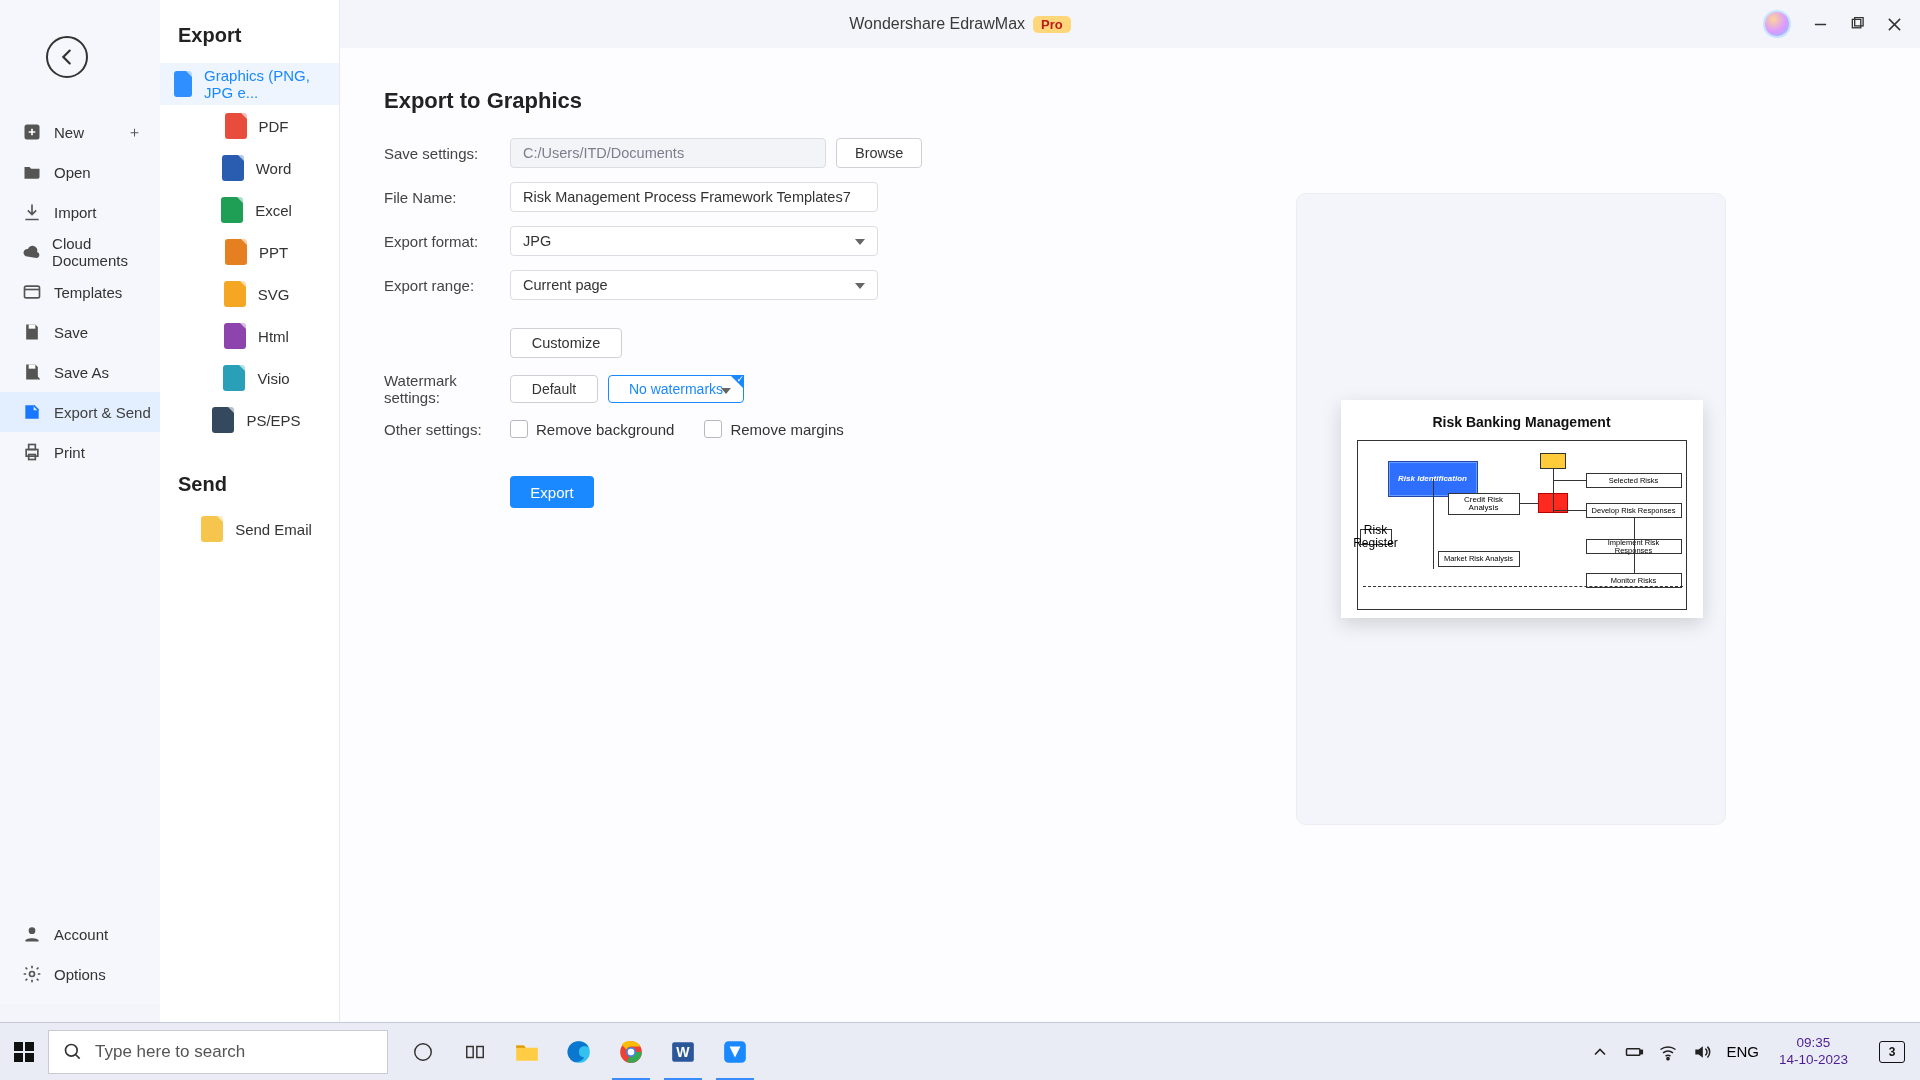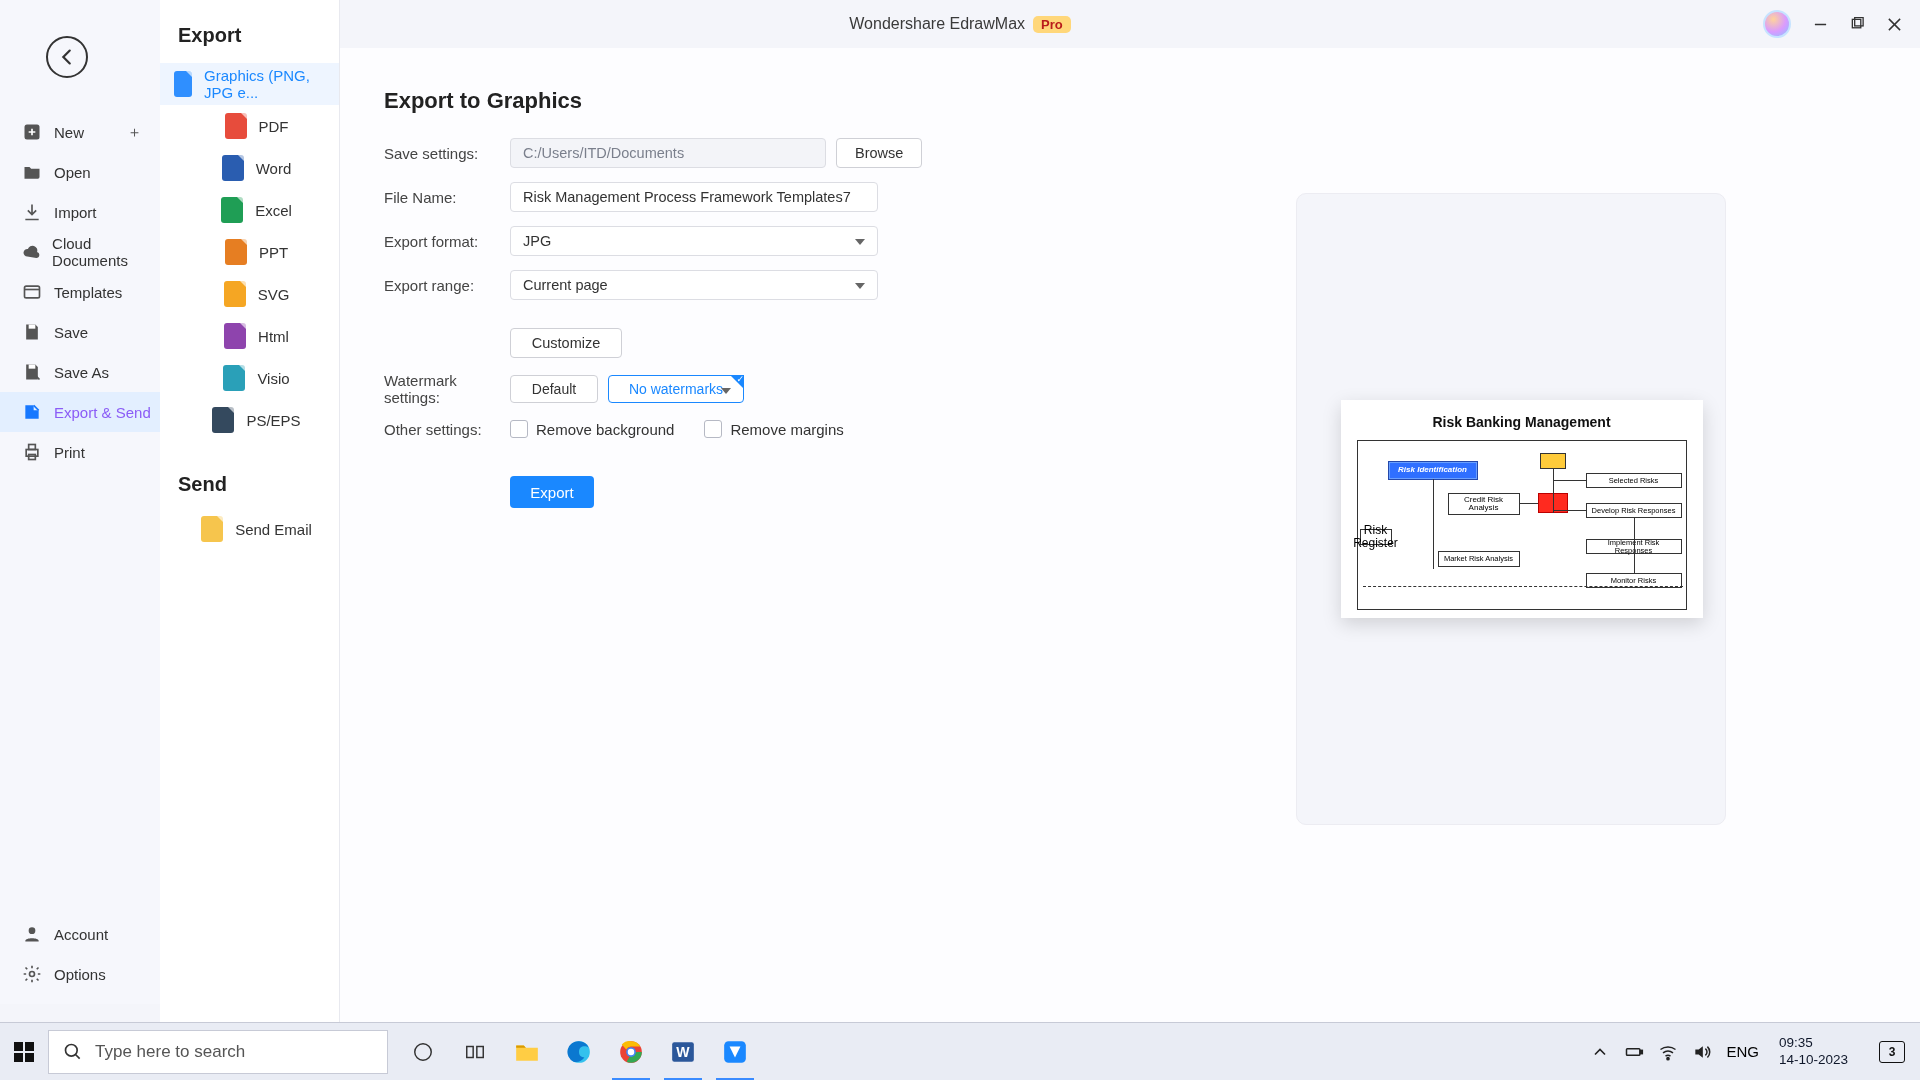--- a/index.html
+++ b/index.html
@@ -34,21 +34,21 @@
 .left-bar::before{ content:""; position:absolute; left:0; right:0; top:0; bottom:0;
                    background:linear-gradient(#f6f7fc,#f6f7fc); }
 .back-circle { position:absolute; left:46px; top:36px; width:42px; height:42px;
                border:2.5px solid #333; border-radius:50%;
                display:flex; align-items:center; justify-content:center; cursor:pointer; }
 .back-circle svg{ width:22px; height:22px; }
 .left-list { position:absolute; left:0; top:112px; width:100%; }
 .left-item { display:flex; align-items:center; gap:12px; height:40px;
              padding-left:22px; font-size:15px; color:#333; cursor:pointer; }
 .left-item .ic { width:20px; height:20px; display:flex; align-items:center; justify-content:center; color:#555;}
-.left-item.active { background:#e3efff; color:#8b5cf6; }
+.left-item.active { background:#e3efff; color:#404040; }
 .left-item.active .ic { color:#1778ff; }
 .left-plus { margin-left:auto; margin-right:18px; color:#555; }
 .left-bottom { position:absolute; left:0; bottom:10px; width:100%; }
 
 
 .col2 { position:absolute; left:160px; top:0; bottom:58px; width:180px;
         background:#fff; border-right:1px solid #e8e9ef; }
 .col2 h2 { font-size:20px; font-weight:600; color:#222; padding:24px 0 16px 18px; }
 .col2 .grp { font-size:20px; font-weight:600; color:#222; padding:32px 0 12px 18px; }
 .fmt-item { display:flex; align-items:center; gap:12px; height:42px;
@@ -138,21 +138,21 @@
           font-size:17px;}
 .tb-center { display:flex; align-items:center; gap:2px; margin-left:10px;}
 .tb-app { width:50px; height:58px; display:flex; align-items:center; justify-content:center;
           cursor:pointer; position:relative;}
 .tb-app.active::after{ content:""; position:absolute; bottom:0; left:6px; right:6px;
                        height:3px; background:#3a8bff;}
 .tb-right { margin-left:auto; display:flex; align-items:center; gap:14px;
             padding-right:4px;}
 .tray-ico { width:20px; height:20px; display:flex; align-items:center; justify-content:center;
             color:#222;}
-.clock { text-align:left; font-size:13.5px; line-height:1.25; color:#0f172a; padding:0 6px;}
+.clock { text-align:center; font-size:13.5px; line-height:1.25; color:#4c1d95; padding:0 6px;}
 .notif { width:28px; height:26px; background:#ffffff00;
          display:flex; align-items:center; justify-content:center; color:#111;
          position:relative; margin:0 10px;}
 .notif .bubble { width:26px; height:22px; border:1.8px solid #111; border-radius:3px;
                  display:flex; align-items:center; justify-content:center;
                  font-size:12px; font-weight:600;}
 </style>
 </head>
 <body>
 
@@ -443,21 +443,21 @@
     </label>
   </div>
 
   <button class="export-btn">Export</button>
 
   
   <div class="preview">
     <div class="preview-inner">
       <div class="preview-title">Risk Banking Management</div>
       <div class="diag">
-        <div class="dbox blue" style="left:30px; top:20px; width:90px; height:19px;">Risk Identification</div>
+        <div class="dbox blue" style="left:30px; top:20px; width:90px; height:36px;">Risk Identification</div>
         <div class="dbox" style="left:90px; top:52px; width:72px; height:22px;">Credit Risk Analysis</div>
         <div class="dbox" style="left:80px; top:110px; width:82px; height:16px; font-size:7.5px;">Market Risk Analysis</div>
         <div class="dbox" style="left:2px; top:88px; width:32px; height:16px; font-size:12px;">Risk Register</div>
         <div class="dbox yel" style="left:182px; top:12px; width:26px; height:16px;"></div>
         <div class="dbox red" style="left:180px; top:52px; width:30px; height:20px;"></div>
         <div class="dbox" style="left:228px; top:32px; width:96px; height:15px; font-size:7.5px;">Selected Risks</div>
         <div class="dbox" style="left:228px; top:62px; width:96px; height:15px; font-size:7.5px;">Develop Risk Responses</div>
         <div class="dbox" style="left:228px; top:98px; width:96px; height:15px; font-size:7.5px;">Implement Risk Responses</div>
         <div class="dbox" style="left:228px; top:132px; width:96px; height:15px; font-size:7.5px;">Monitor Risks</div>
 

